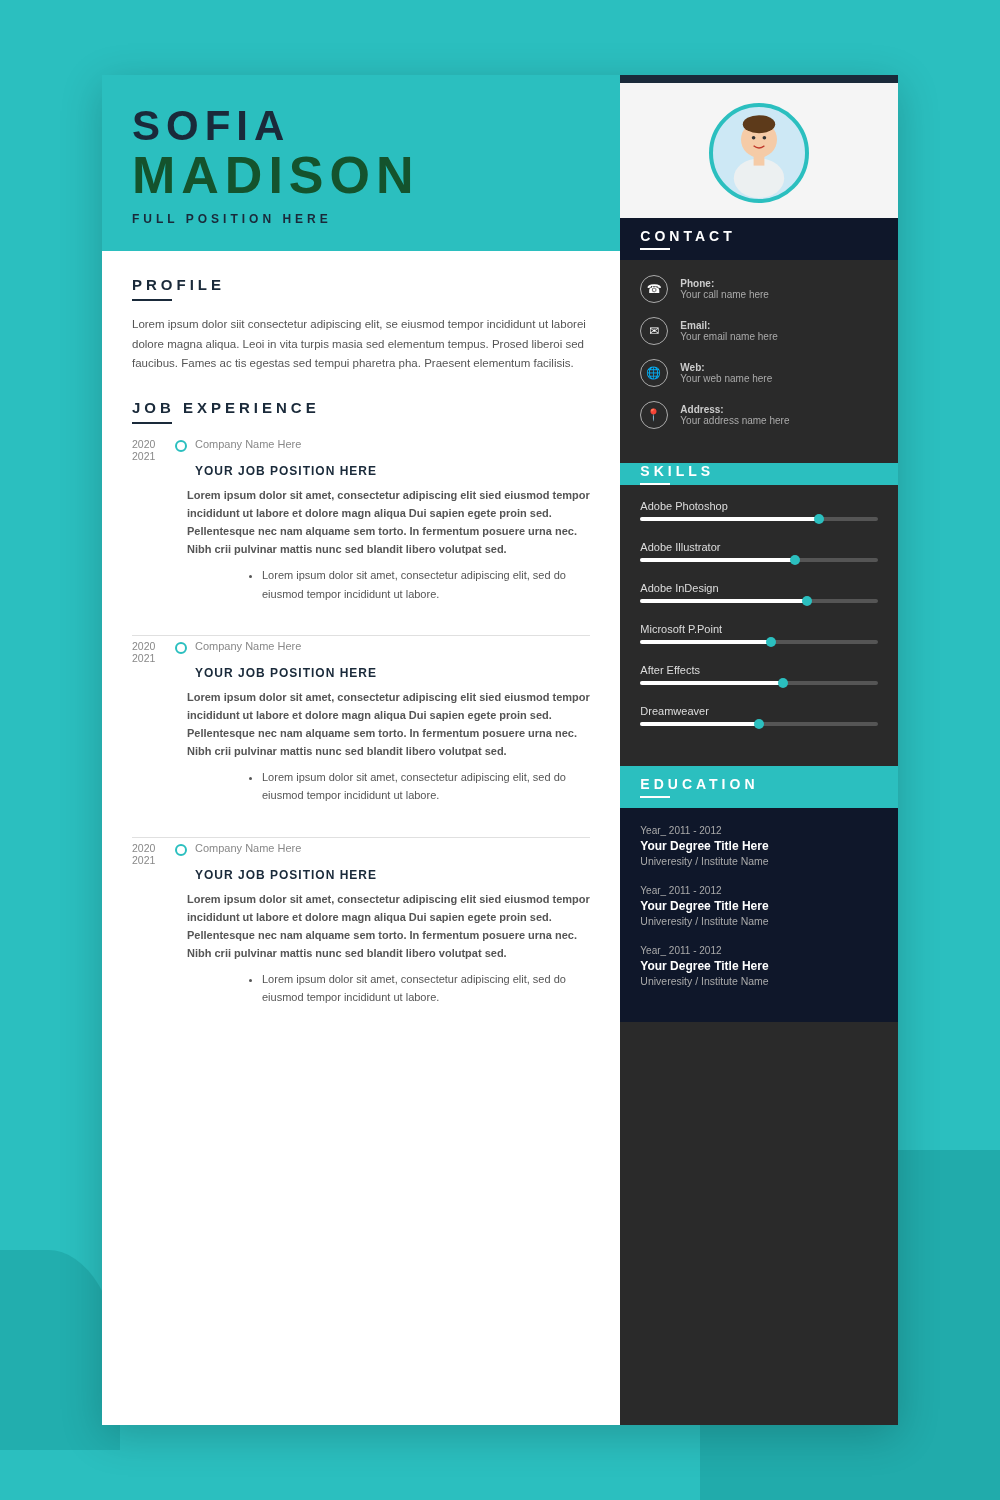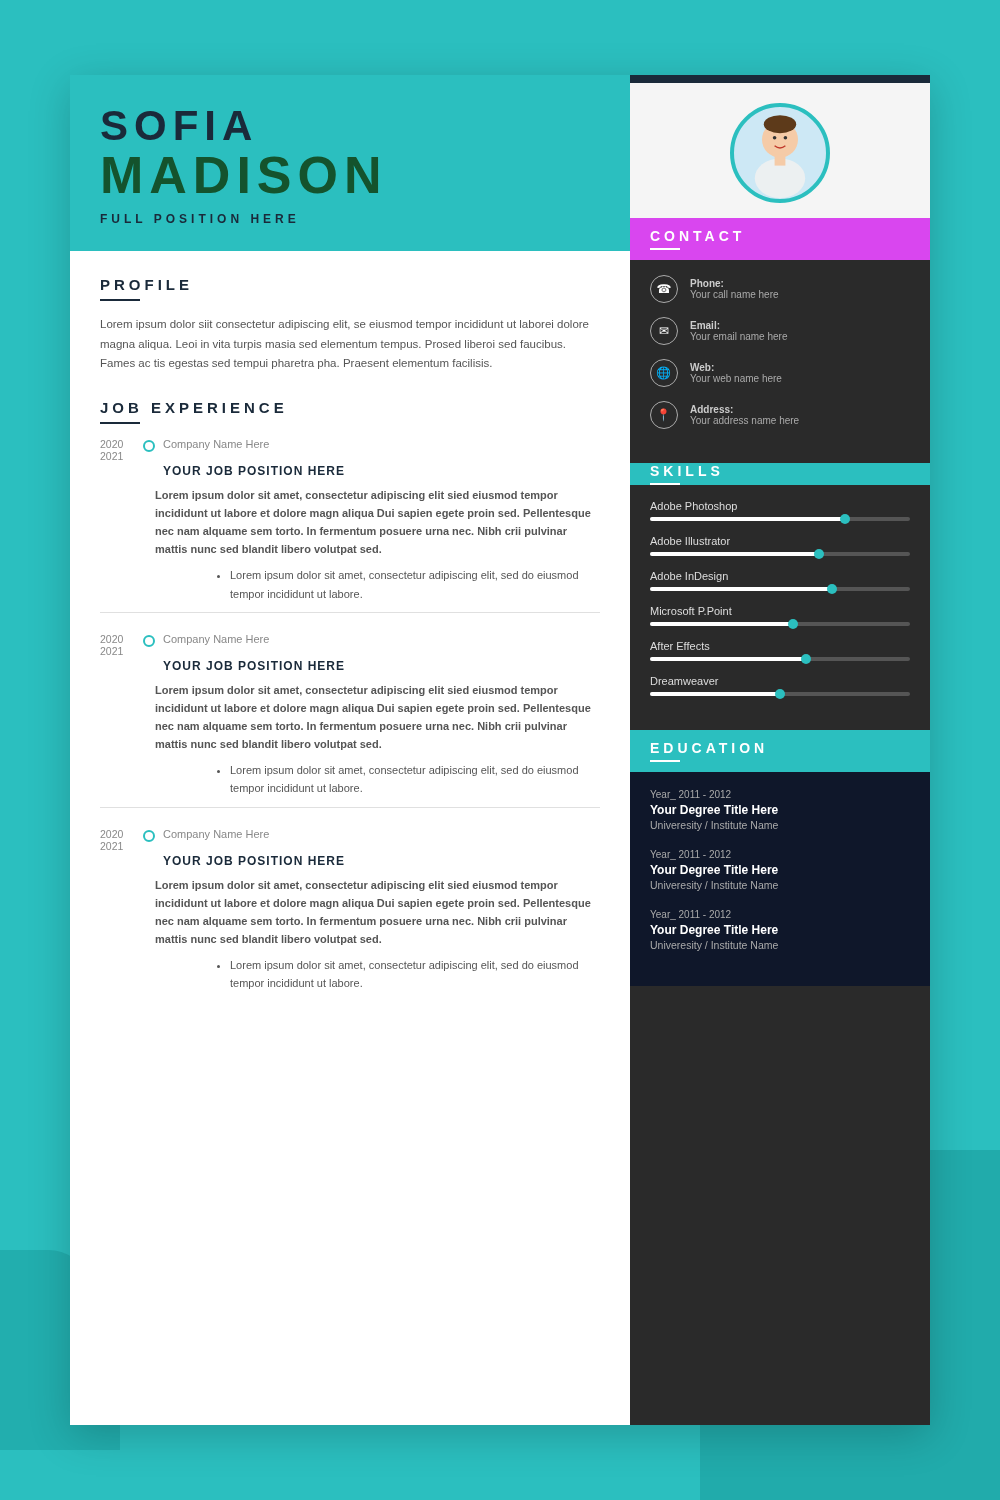--- a/index.html
+++ b/index.html
@@ -38,21 +38,21 @@
       bottom: 50px;
       left: 0;
       width: 120px;
       height: 200px;
       background: #1a9e9e;
       border-radius: 0 60% 0 0;
       opacity: 0.5;
     }
 
     .resume-wrapper {
-      width: 860px;
+      width: 796px;
       height: 1350px;
       background: #fff;
       display: flex;
       flex-direction: row;
       position: relative;
       box-shadow: 0 10px 40px rgba(0,0,0,0.2);
     }
 
     
     .left-col {
@@ -126,22 +126,22 @@
     .job-section-title {
       font-size: 15px;
       font-weight: 700;
       letter-spacing: 4px;
       color: #1a2a3a;
       margin-bottom: 6px;
       margin-top: 5px;
     }
 
     .job-entry {
-      margin-bottom: 20px;
-      padding-bottom: 5px;
+      margin-bottom: 4px;
+      padding-bottom: 28px;
       border-bottom: 1px solid #e0e0e0;
       position: relative;
     }
     .job-entry:last-child {
       border-bottom: none;
     }
 
     .job-year-row {
       display: flex;
       align-items: flex-start;
@@ -237,21 +237,21 @@
     }
 
     
     .person-svg {
       width: 90px;
       height: 90px;
     }
 
     
     .contact-header {
-      background: #d946ef;
+      background: #0f172a;
       padding: 10px 20px;
     }
     .contact-title {
       font-size: 14px;
       font-weight: 700;
       letter-spacing: 4px;
       color: #fff;
     }
     .contact-underline {
       width: 30px;
@@ -313,21 +313,21 @@
       height: 2px;
       background: #fff;
       margin-top: 4px;
     }
 
     .skills-content {
       background: #2a2a2a;
       padding: 15px 20px;
     }
     .skill-item {
-      margin-bottom: 14px;
+      margin-bottom: 20px;
     }
     .skill-name {
       font-size: 11px;
       color: #ddd;
       margin-bottom: 5px;
     }
     .skill-bar-bg {
       height: 4px;
       background: #555;
       border-radius: 2px;

